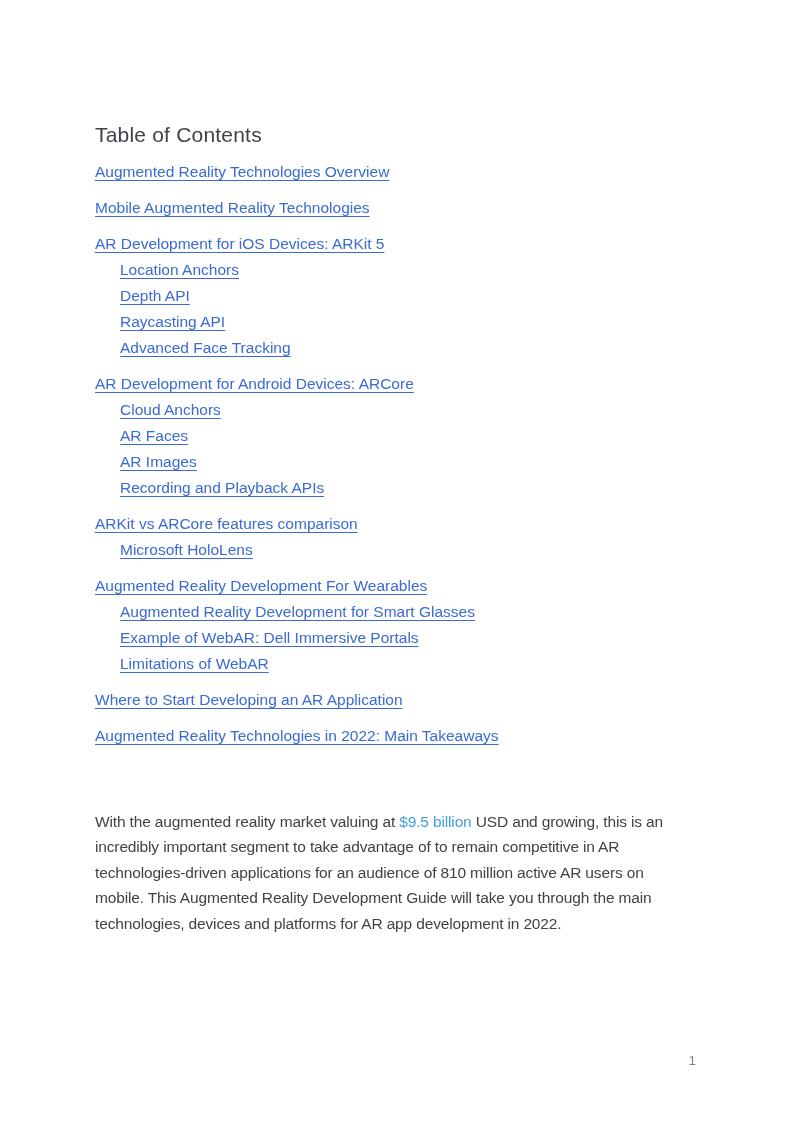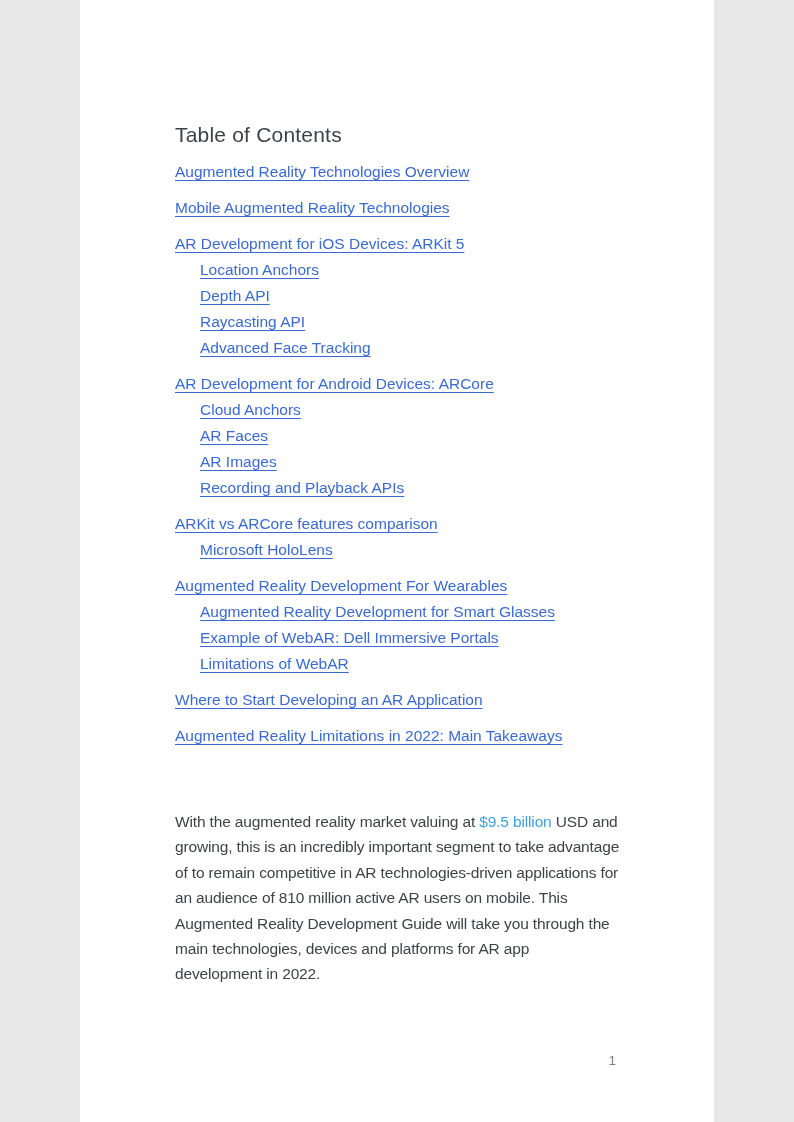--- a/index.html
+++ b/index.html
@@ -1,18 +1,18 @@
 <!DOCTYPE html>
 <html><head>
 <meta charset="utf-8">
 <style>
   * { margin:0; padding:0; box-sizing:border-box; }
   html,body { background:#e8e8e8; }
   .page {
-    width:634px; height:1122px; background:#ffffff; position:relative;
+    width:794px; height:1122px; background:#ffffff; position:relative;
     margin:0 auto; overflow:hidden;
     font-family:"Liberation Sans", sans-serif;
     color:#3f4347;
   }
   .content { padding:121px 94px 0 95px; }
   .doc-title {
     font-size:21px; font-weight:400; line-height:28px;
     color:#3b4249; letter-spacing:0.2px;
   }
   .toc { margin-top:8px; }
@@ -56,21 +56,21 @@
       <div class="toc-entry level-2"><a class="toc-link" href="#">AR Faces</a></div>
       <div class="toc-entry level-2"><a class="toc-link" href="#">AR Images</a></div>
       <div class="toc-entry level-2"><a class="toc-link" href="#">Recording and Playback APIs</a></div>
       <div class="toc-entry level-1"><a class="toc-link" href="#">ARKit vs ARCore features comparison</a></div>
       <div class="toc-entry level-2"><a class="toc-link" href="#">Microsoft HoloLens</a></div>
       <div class="toc-entry level-1"><a class="toc-link" href="#">Augmented Reality Development For Wearables</a></div>
       <div class="toc-entry level-2"><a class="toc-link" href="#">Augmented Reality Development for Smart Glasses</a></div>
       <div class="toc-entry level-2"><a class="toc-link" href="#">Example of WebAR: Dell Immersive Portals</a></div>
       <div class="toc-entry level-2"><a class="toc-link" href="#">Limitations of WebAR</a></div>
       <div class="toc-entry level-1"><a class="toc-link" href="#">Where to Start Developing an AR Application</a></div>
-      <div class="toc-entry level-1"><a class="toc-link" href="#">Augmented Reality Limitations in 2022: Main Takeaways</a></div>
+      <div class="toc-entry level-1"><a class="toc-link" href="#">Augmented Reality Technologies in 2022: Main Takeaways</a></div>
     </nav>
 
     <p class="intro"><span>With the augmented reality market valuing at </span><a class="inline-link" href="#">$9.5 billion</a><span> USD and growing, this is an incredibly important segment to take advantage of to remain competitive in AR technologies-driven applications for an audience of 810 million active AR users on mobile. This Augmented Reality Development Guide will take you through the main technologies, devices and platforms for AR app development in 2022.</span></p>
 
   </div>
 
   <div class="page-number">1</div>
 </div>
 
 </body></html>

